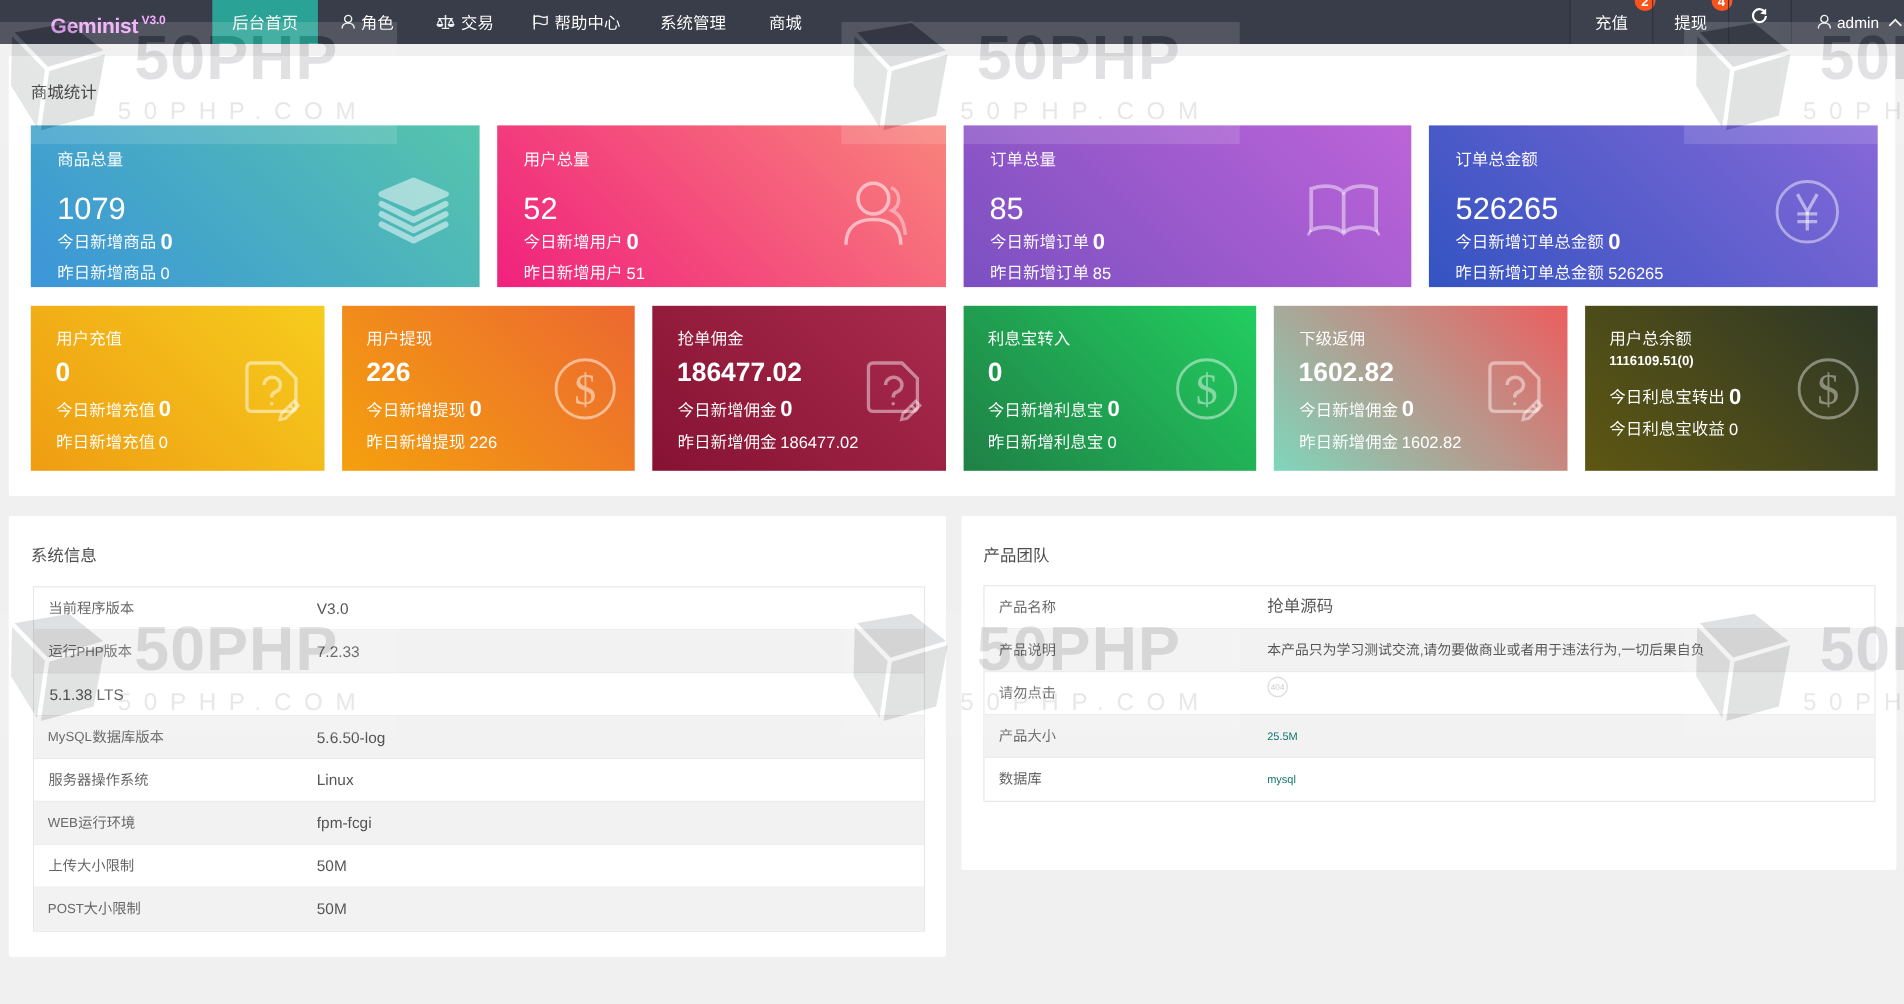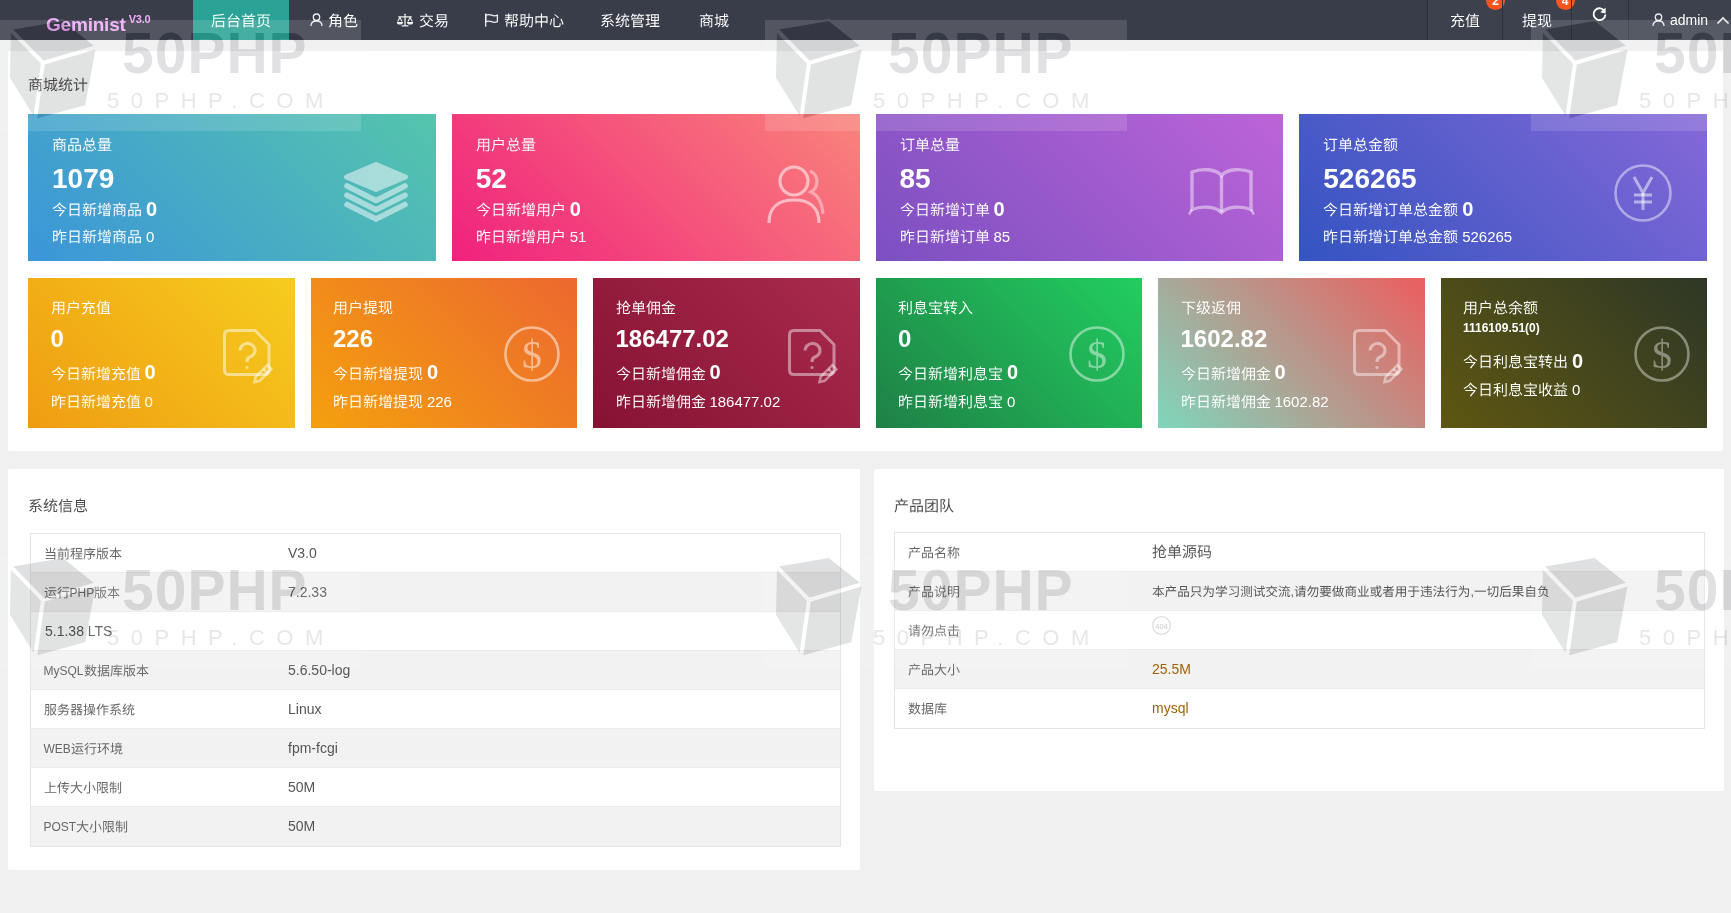--- a/index.html
+++ b/index.html
@@ -27,21 +27,21 @@
 .ptitle {position:absolute;left:20px;top:24px;height:20px;line-height:20px}
 #p2 .ptitle,#p3 .ptitle {top:27px}
 
 .crow {position:absolute;left:20px;right:16px;display:flex;gap:16px}
 #r1 {top:63px;height:147px}
 #r2 {top:227px;height:150px}
 .sc {flex:1;position:relative;color:#fff;overflow:hidden}
 .sc1 {padding:22.5px 0 0 24px}
 .sc2 {padding:21.5px 0 0 22.5px}
 .ct {height:16px;line-height:16px}
-.cn {font-size:28px;font-weight:bold;line-height:28px;margin-top:12px}
+.cn {font-size:28px;font-weight:normal;line-height:28px;margin-top:23px}
 .sc1 .c3 {margin-top:8px}
 .sc1 .c4 {margin-top:12px}
 .cn2 {font-size:24px;font-weight:bold;line-height:24px;margin-top:11.5px}
 .cn2.small {font-size:12px;line-height:24px;margin-top:0}
 .c3 {height:16px;line-height:16px;margin-top:13px;font-size:14px}
 .c4 {height:16px;line-height:16px;margin-top:13.5px;font-size:14px}
 .c3 b {font-size:20px}
 .c4 span {font-size:15px}
 .cic {position:absolute;right:28px;top:calc(50% + 7px);transform:translateY(-50%)}
 .sc:nth-child(4) .cic {right:34px}
@@ -50,21 +50,21 @@
 .tbl {position:absolute;border:1px solid #E6E6E6}
 #p2 .tbl {left:22px;top:64px;width:811px}
 #p3 .tbl {left:20px;top:63px;width:811px}
 .tr {height:39px;display:flex;border-bottom:1px solid #EBEBEB}
 .tr:last-child {border-bottom:none}
 .tr.g {background:#F2F2F2}
 .tl {width:243px;padding-left:12.5px;line-height:38px;white-space:nowrap}
 .tv {flex:1;padding-left:14px;line-height:38px;white-space:nowrap}
 .val {color:#555;font-size:14px}
 .lat {color:#666;font-size:12px}
-a {color:#a16207;font-size:14px;text-decoration:none}
+a {color:#0f766e;font-size:10px;text-decoration:none}
 
 .wmt {position:absolute;pointer-events:none;opacity:.13}
 .wmbg {position:absolute;left:-10px;top:0;width:362px;height:111px;background:#fff}
 .wmc {position:absolute;left:-4px;top:-4px}
 .wm1 {position:absolute;left:113px;top:0;line-height:67px;font-size:57px;font-weight:bold;color:#20242e;letter-spacing:1px;white-space:nowrap}
 .wm2 {position:absolute;left:98px;top:69.5px;line-height:22px;font-size:22px;color:#4a4e56;letter-spacing:11.5px;white-space:nowrap}
 </style></head>
 <body>
 
 <div class="nav">

